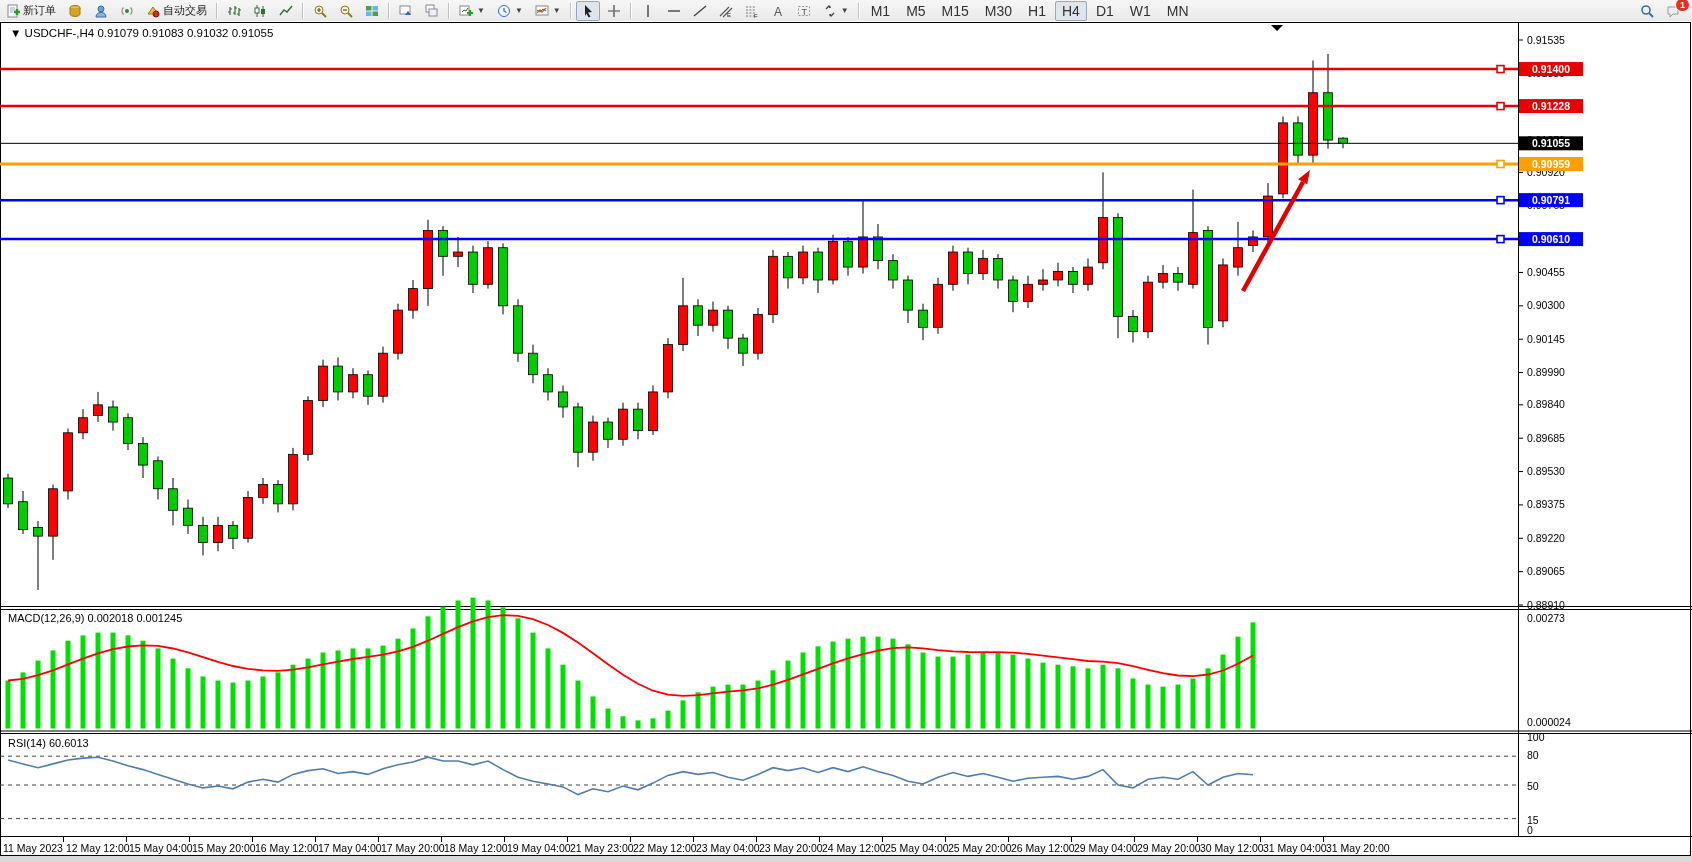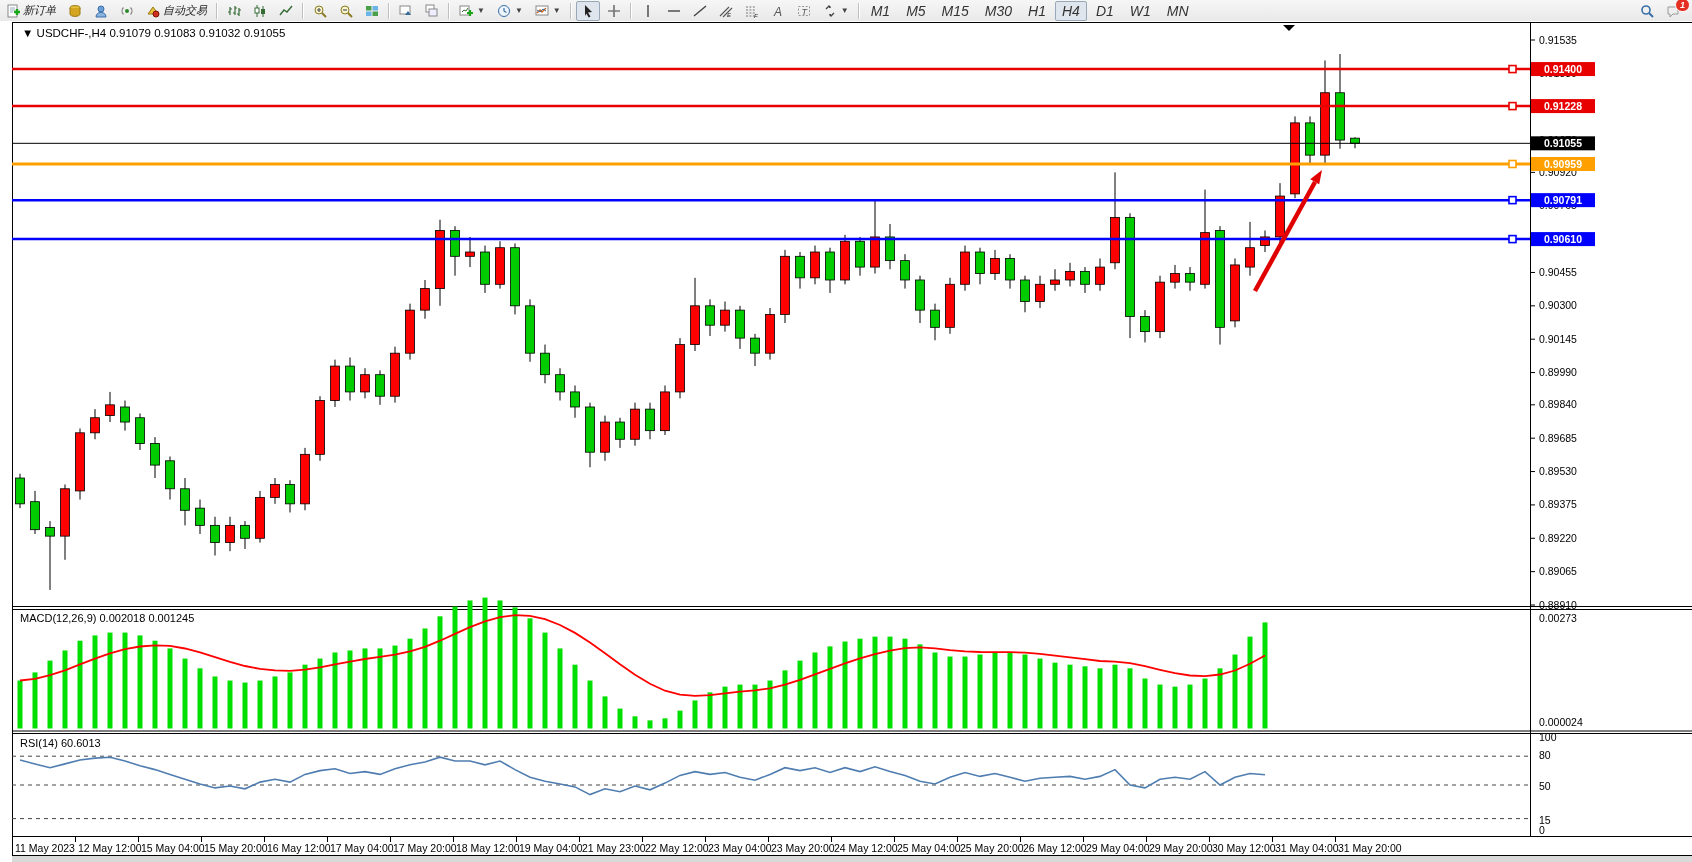--- a/index.html
+++ b/index.html
@@ -2,29 +2,29 @@
 <html><head>
 <meta charset="utf-8">
 <style>
   html,body{margin:0;padding:0;width:1692px;height:862px;overflow:hidden;
     font-family:"Liberation Sans",sans-serif;background:#ffffff;}
   #toolbar{position:absolute;left:0;top:0;width:1692px;height:21px;
     background:linear-gradient(#f6f6f6,#e9e9e9);border-bottom:1px solid #c9c9c9;
     display:flex;align-items:center;font-size:11px;color:#222;user-select:none;}
   .tb-sep{width:1px;height:16px;background:#c0c0c0;margin:0 3px;border-right:1px solid #fff;}
   .tb-btn{display:flex;align-items:center;gap:3px;padding:1px 4px;margin:12px 1px;border:1px solid transparent;
-    border-radius:2px;cursor:default;height:16px;font-style:italic;}
+    border-radius:2px;cursor:default;height:16px;}
   .tb-btn.active{background:#dfe5ec;border:1px solid #98a8b8;}
   .tb-btn svg{display:block;}
   .tb-caret{font-size:8px;color:#444;margin-left:1px;}
   .tf-btn{padding:1px 6px;font-size:14px;color:#333;}
   #tb-right{margin-left:auto;display:flex;align-items:center;margin-right:6px;}
   .badge{position:absolute;top:-4px;right:-6px;background:#e33022;color:#fff;border-radius:8px;
     font-size:9px;font-weight:bold;padding:0 4px;line-height:12px;border:1px solid #fff;}
-  #chart-wrap{position:absolute;left:0;top:21px;width:1420px;height:841px;background:#fff;padding-left:12px;}
+  #chart-wrap{position:absolute;left:0;top:21px;width:1420px;height:841px;background:#fff;}
   svg text{font-family:"Liberation Sans",sans-serif;}
 </style>
 </head>
 <body>
 
 <div id="toolbar">
     <span class="tb-btn">
       <svg width="14" height="14" viewBox="0 0 14 14">
         <rect x="2" y="1" width="9" height="12" fill="#fff" stroke="#888"></rect>
         <path d="M4 4h5M4 6h5M4 8h3" stroke="#9ab" stroke-width="1"></path>

